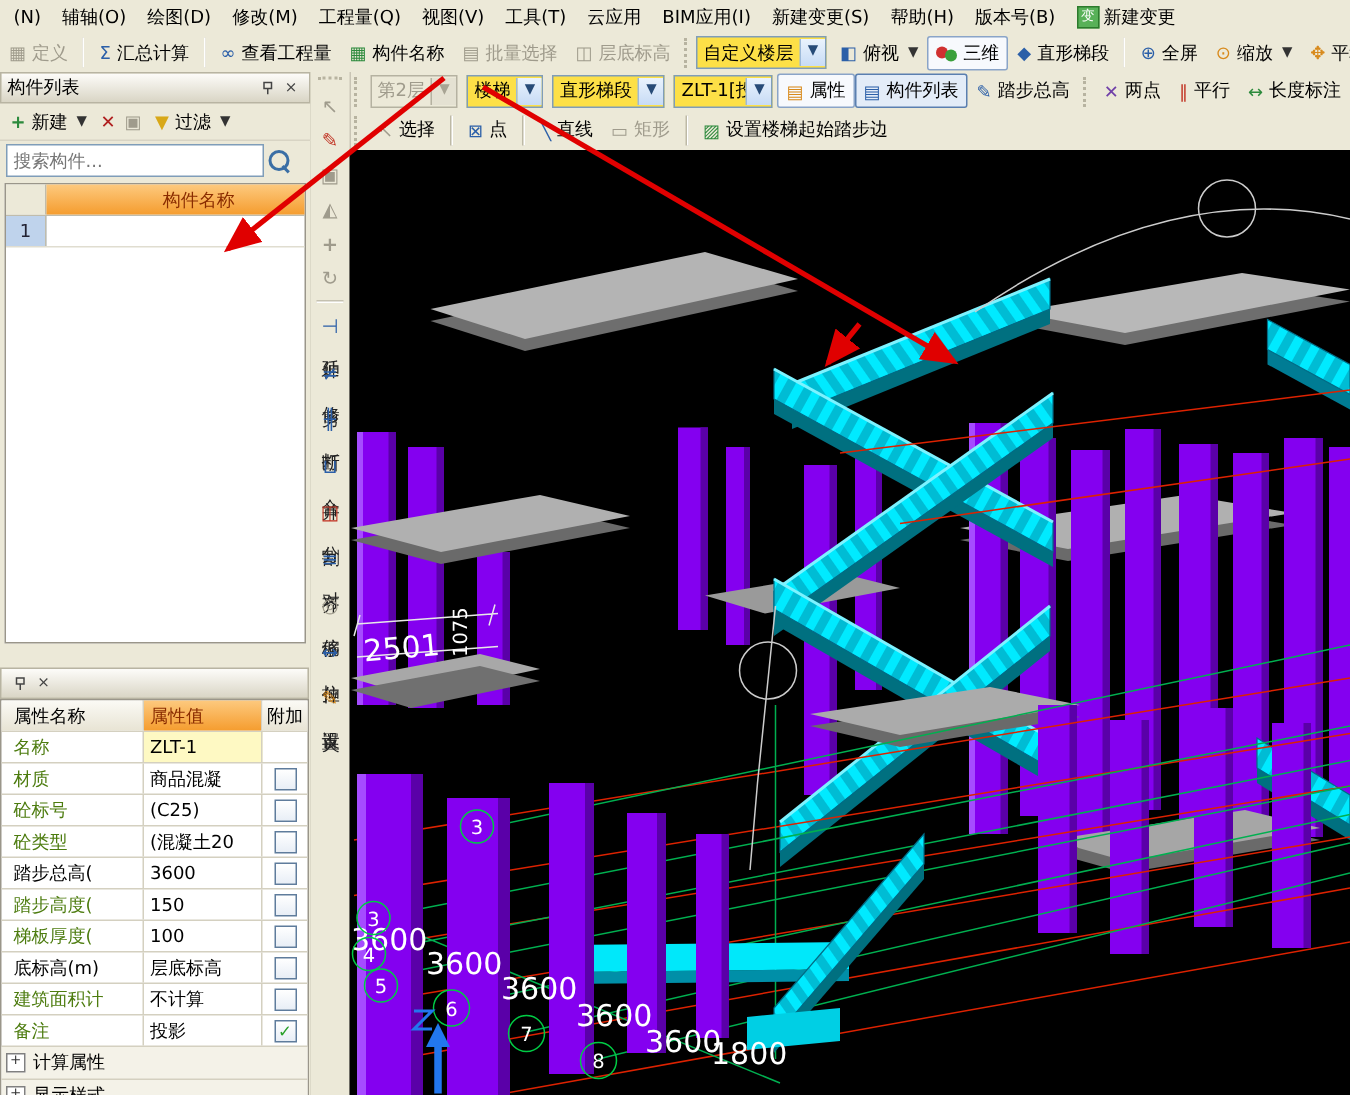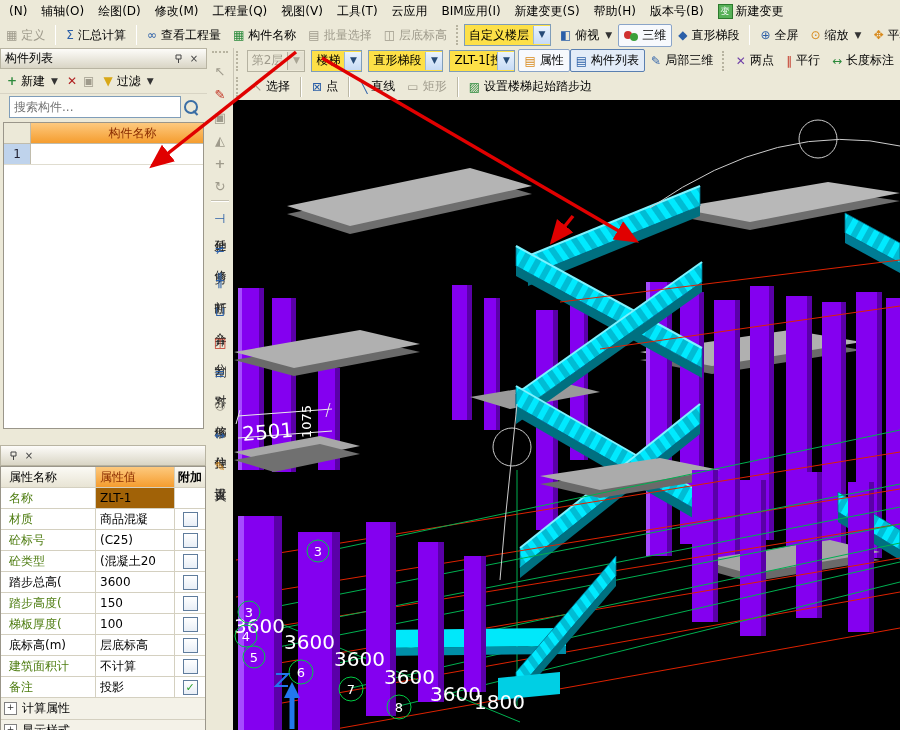--- a/index.html
+++ b/index.html
@@ -40,46 +40,46 @@
   
   #left-col{left:0;top:48px;width:207px;height:682px;background:#ece9d8;border-right:1px solid #aca899;}
   .panel-title{height:19px;background:linear-gradient(#fdfcf9,#d9d5c5);border:1px solid #b8b4a2;
                display:flex;align-items:center;padding:0 4px;}
   .panel-title .pt-label{flex:1;}
   .pt-btn{width:14px;height:13px;display:flex;align-items:center;justify-content:center;color:#444;
           font-size:10px;border:1px solid transparent;}
   #comp-toolbar{height:24px;display:flex;align-items:center;padding:0 4px;gap:6px;border-bottom:1px solid #d8d4c4;}
   .mini-x{color:#b02020;font-weight:bold;}
   .funnel{color:#d8a818;}
-  #search-row{height:26px;display:flex;align-items:center;padding:0 4px;gap:3px;justify-content:center;}
+  #search-row{height:26px;display:flex;align-items:center;padding:0 4px;gap:3px;}
   #search-input{width:162px;height:18px;border:1px solid #7f9db9;font-size:12px;padding:1px 4px;color:#888;
                 font-family:inherit;background:#fff;}
   .mag{width:10px;height:10px;border:2px solid #3a6ea5;border-radius:50%;position:relative;display:inline-block;}
   .mag::after{content:"";position:absolute;left:8px;top:8px;width:6px;height:2px;background:#3a6ea5;
               transform:rotate(45deg);transform-origin:0 0;}
   #comp-table{margin:2px 3px 0 3px;border:1px solid #9a968a;background:#fff;height:305px;}
   .ct-header{display:flex;height:20px;border-bottom:1px solid #c0bcac;}
   .ct-num{width:26px;border-right:1px solid #c0bcac;background:#ece9d8;text-align:center;line-height:20px;}
   .ct-name{flex:1;text-align:center;line-height:20px;}
   .ct-header .ct-name{background:linear-gradient(#fdc97e,#f59d2f);color:#8a2c00;padding-left:31px;}
   .ct-row{display:flex;height:20px;border-bottom:1px solid #e0ddd0;}
   .ct-row .ct-num{background:#bfd3ec;color:#223;}
   .ct-row .ct-name{background:#d9e6f5;color:#1a3d8f;}
   
   #prop-panel{position:absolute;left:0;top:397px;width:206px;}
   #prop-table{border:1px solid #9a968a;background:#fff;}
   .pr{display:flex;height:20px;border-bottom:1px solid #d4d0c0;align-items:stretch;}
   .pc-n{width:86px;border-right:1px solid #d4d0c0;padding-left:8px;line-height:20px;overflow:hidden;white-space:nowrap;}
   .pc-v{width:74px;border-right:1px solid #d4d0c0;padding-left:4px;line-height:20px;overflow:hidden;white-space:nowrap;}
-  .pc-a{flex:1;display:flex;align-items:center;justify-content:center;font-weight:bold;}
+  .pc-a{flex:1;display:flex;align-items:center;justify-content:center;}
   .ph .pc-n{background:linear-gradient(#fbfaf5,#e8e4d4);}
   .ph .pc-v{background:linear-gradient(#fdc97e,#f59d2f);color:#8a2c00;}
   .ph .pc-a{background:linear-gradient(#fbfaf5,#e8e4d4);}
   .pname-link{color:#4d7c0f;}
-  .val-sel{background:#a16207;}
+  .val-sel{background:#fef9c3;}
   .cb{width:13px;height:13px;border:1px solid #5f7c9c;background:linear-gradient(#fff,#e8eef6);
       display:flex;align-items:center;justify-content:center;font-size:11px;color:#28a028;line-height:11px;}
   .cb:not(.checked){color:transparent;}
   .pgroup{display:flex;height:21px;align-items:center;border-bottom:1px solid #d4d0c0;background:#f4f2e8;gap:5px;padding-left:3px;}
   .plus-box{width:11px;height:11px;border:1px solid #808080;background:#fff;font-size:9px;line-height:9px;
             text-align:center;color:#333;}
   
   #side-toolbar{left:207px;top:48px;width:26px;height:682px;background:#ece9d8;border-right:1px solid #c9c5b5;
                 display:flex;flex-direction:column;align-items:center;}
   #side-toolbar .grip-h{width:16px;height:5px;border-top:2px dotted #b7b3a0;margin:3px 0 2px 0;}
@@ -199,21 +199,21 @@
   <span class="tb-btn outlined">
     <span class="glyph g-orange">▤</span>
     <span>属性</span>
     </span>
   <span class="tb-btn pressed">
     <span class="glyph g-blue">▤</span>
     <span>构件列表</span>
     </span>
   <span class="tb-btn">
     <span class="glyph g-blue">✎</span>
-    <span>局部三维</span>
+    <span>踏步总高</span>
     </span>
   <span class="tb-grip"></span>
   <span class="tb-btn">
     <span class="glyph g-purple">✕</span>
     <span>两点</span>
     </span>
   <span class="tb-btn">
     <span class="glyph g-red">∥</span>
     <span>平行</span>
     </span>

